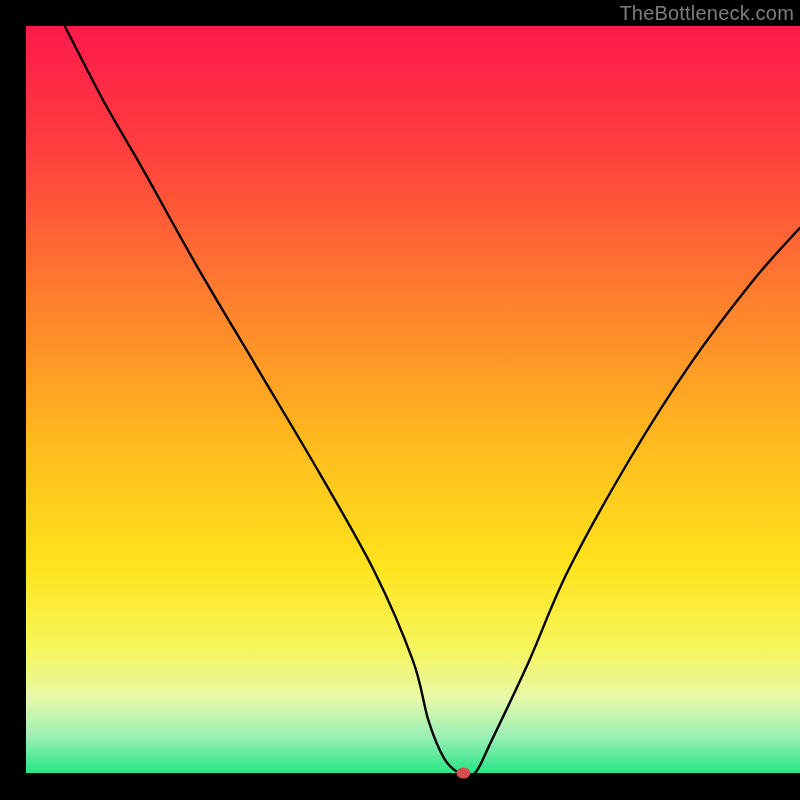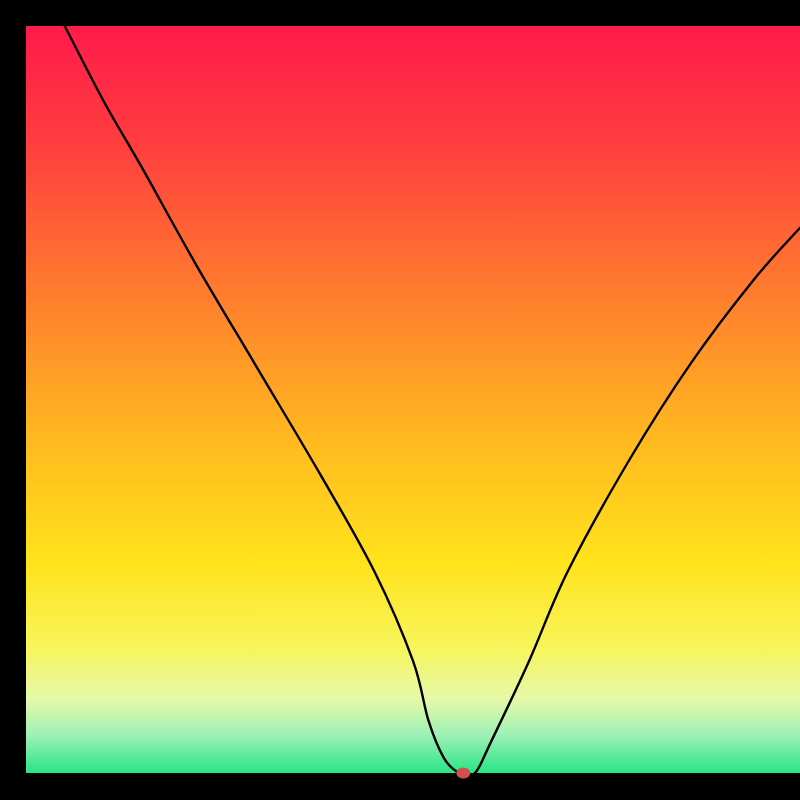--- a/index.html
+++ b/index.html
@@ -50,13 +50,14 @@
     </defs>
 
     <rect x="0" y="0" width="800" height="800" fill="#000"></rect>
 
     <rect id="plot-rect" fill="url(#bg-grad)" x="26" y="26" width="774" height="747"></rect>
 
     <path id="curve-path" fill="none" stroke="#000" stroke-width="2.4" stroke-linejoin="round" stroke-linecap="round" d="M 64.7 26 C 71.15 38.44999999999999, 90.5 77.04499999999994, 103.4 100.69999999999993 C 116.30000000000001 124.35499999999992, 126.61999999999999 140.53999999999994, 142.1 167.92999999999995 C 157.57999999999998 195.31999999999996, 176.93 231.42499999999995, 196.28 265.03999999999996 C 215.63 298.655, 237.56 334.75999999999993, 258.2 369.61999999999995 C 278.84 404.47999999999996, 300.77 440.585, 320.12 474.2 C 339.47 507.815, 358.82 540.185, 374.3 571.31 C 389.78000000000003 602.435, 403.97 636.0500000000001, 413 660.95 C 422.03 685.85, 423.32 704.5250000000001, 428.48 720.71 C 433.64000000000004 736.895, 438.8 749.3449999999999, 443.96000000000004 758.06 C 449.12000000000006 766.775, 454.2800000000001 770.51, 459.44000000000005 773 C 464.6 775.49, 469.76 777.98, 474.91999999999996 773 C 480.0799999999999 768.02, 481.36999999999995 761.795, 490.4 743.12 C 499.43 724.445, 516.2 689.585, 529.1 660.95 C 542 632.315, 551.03 604.925, 567.8 571.31 C 584.5699999999999 537.6949999999999, 609.08 494.12, 629.72 459.26 C 650.36 424.4, 671 392.03, 691.64 362.15 C 712.28 332.27, 735.5 302.38999999999993, 753.56 279.97999999999996 C 771.6199999999999 257.57, 792.26 236.40500000000003, 800 227.69000000000005"></path>
 
     <ellipse id="marker-dot" rx="7" ry="5.5" cx="463.30999999999995" cy="773" fill="#d05050"></ellipse>
   </svg>
+  <div class="attribution">TheBottleneck.com</div>
 </div>
 
 </body></html>

